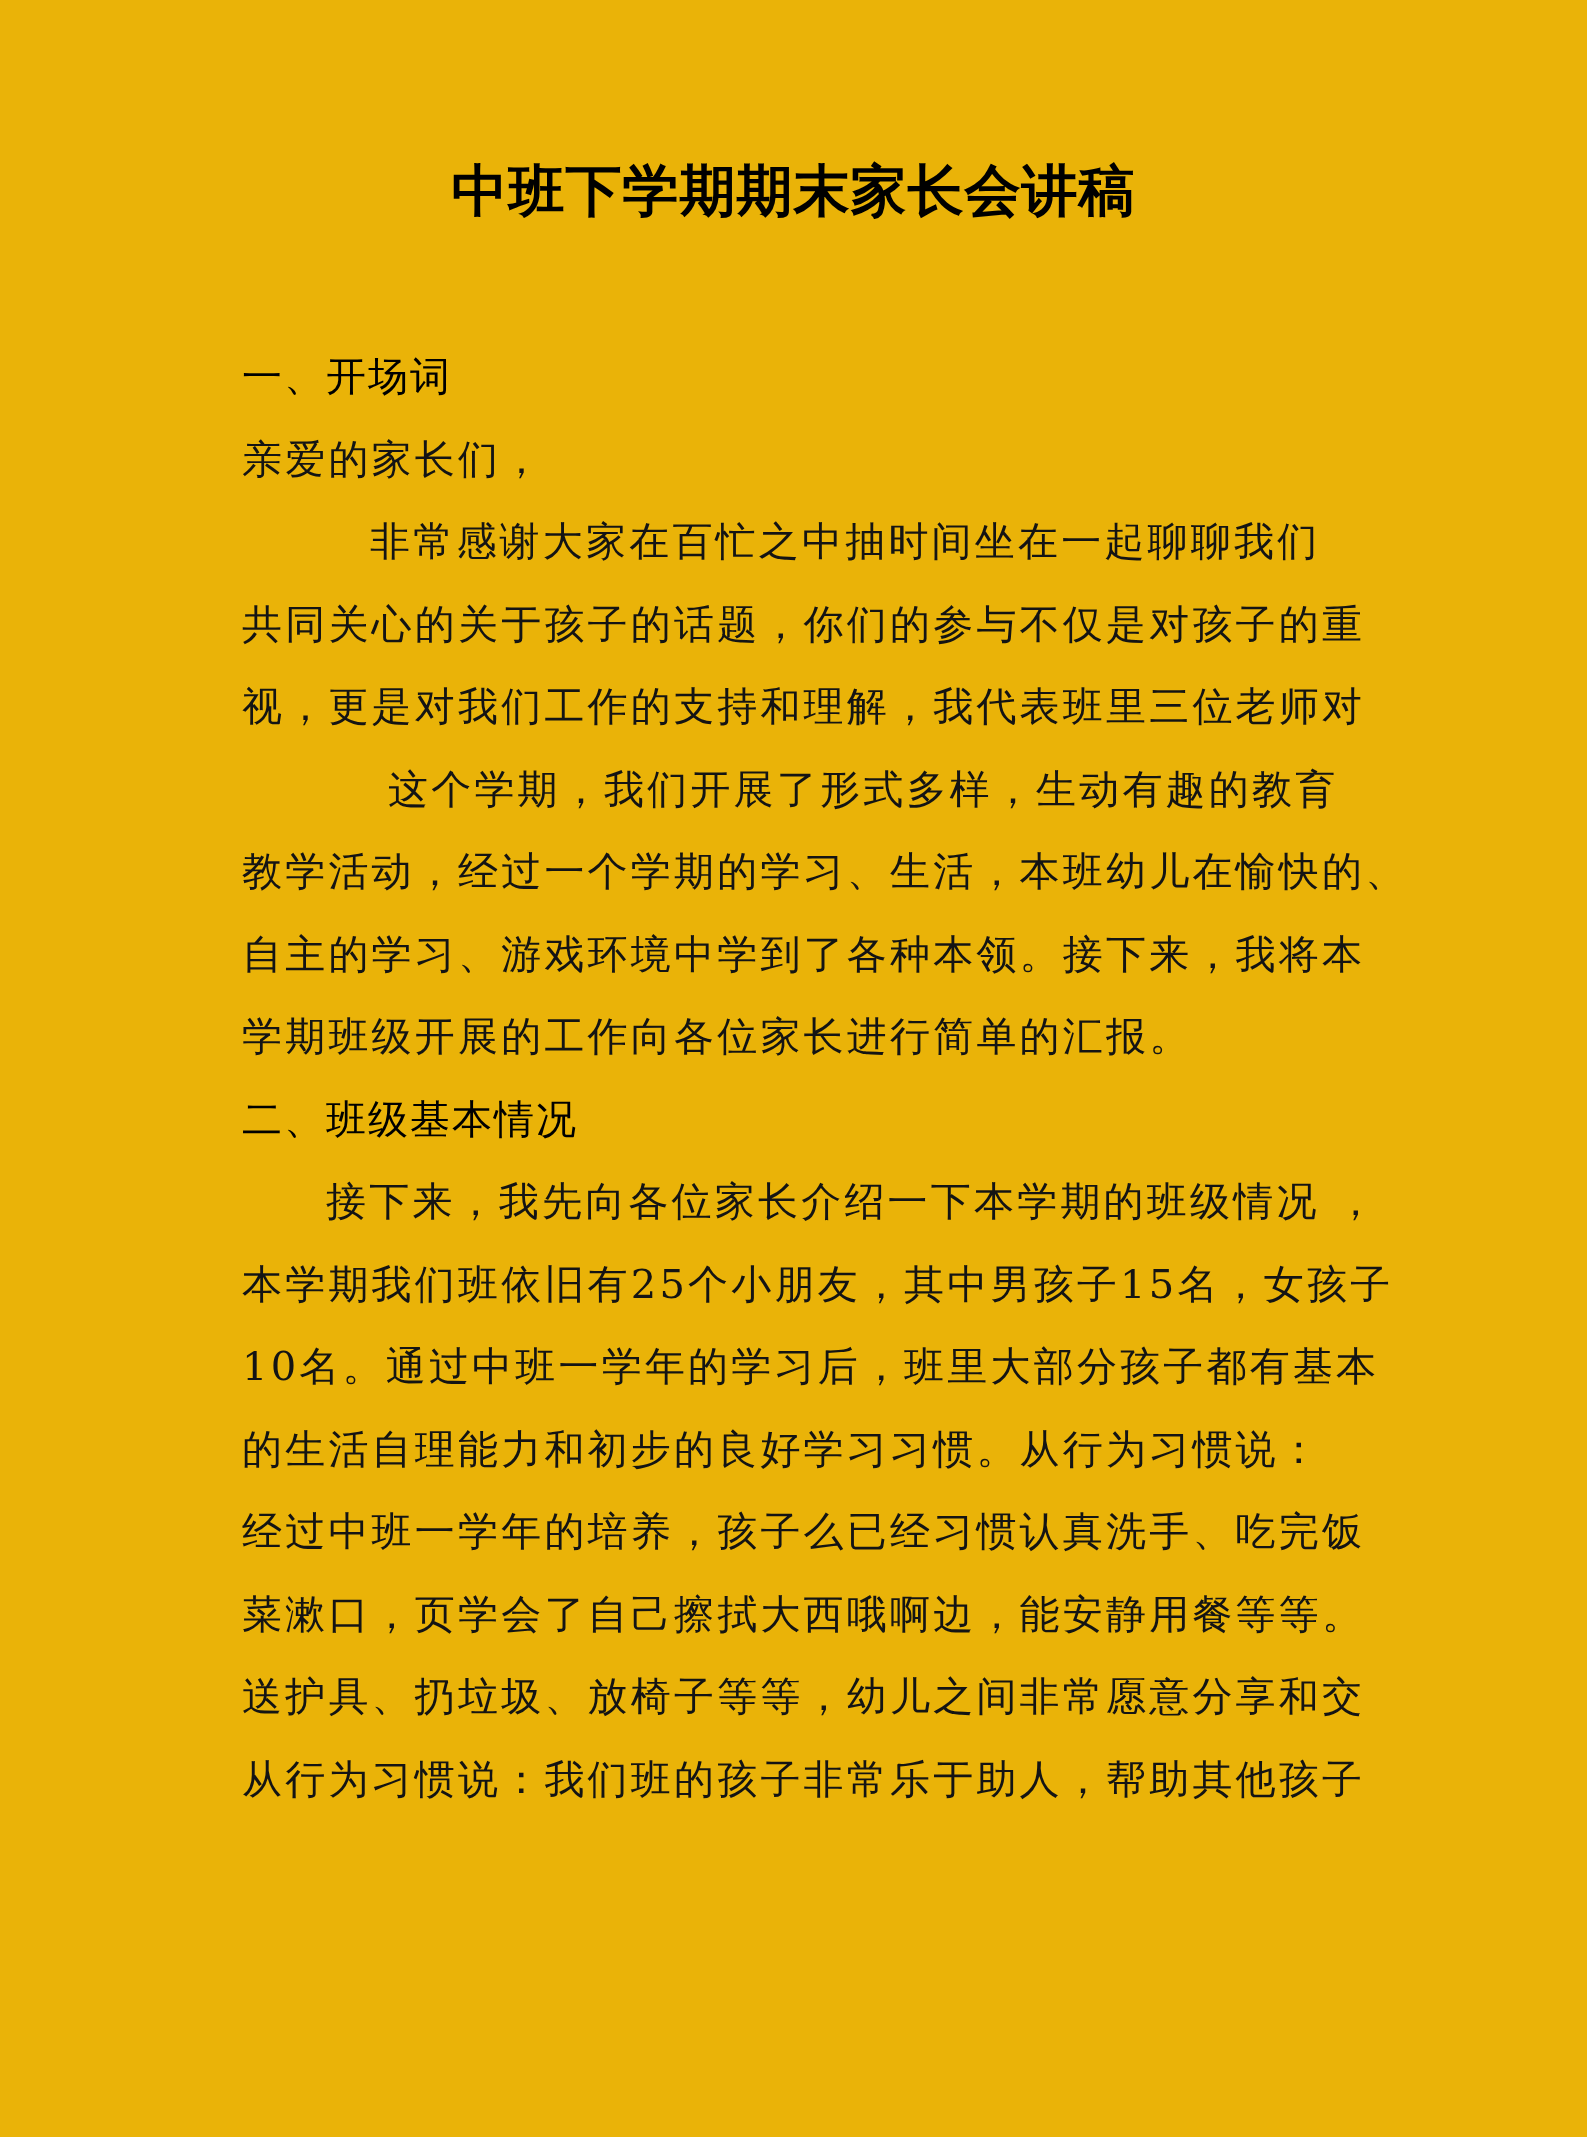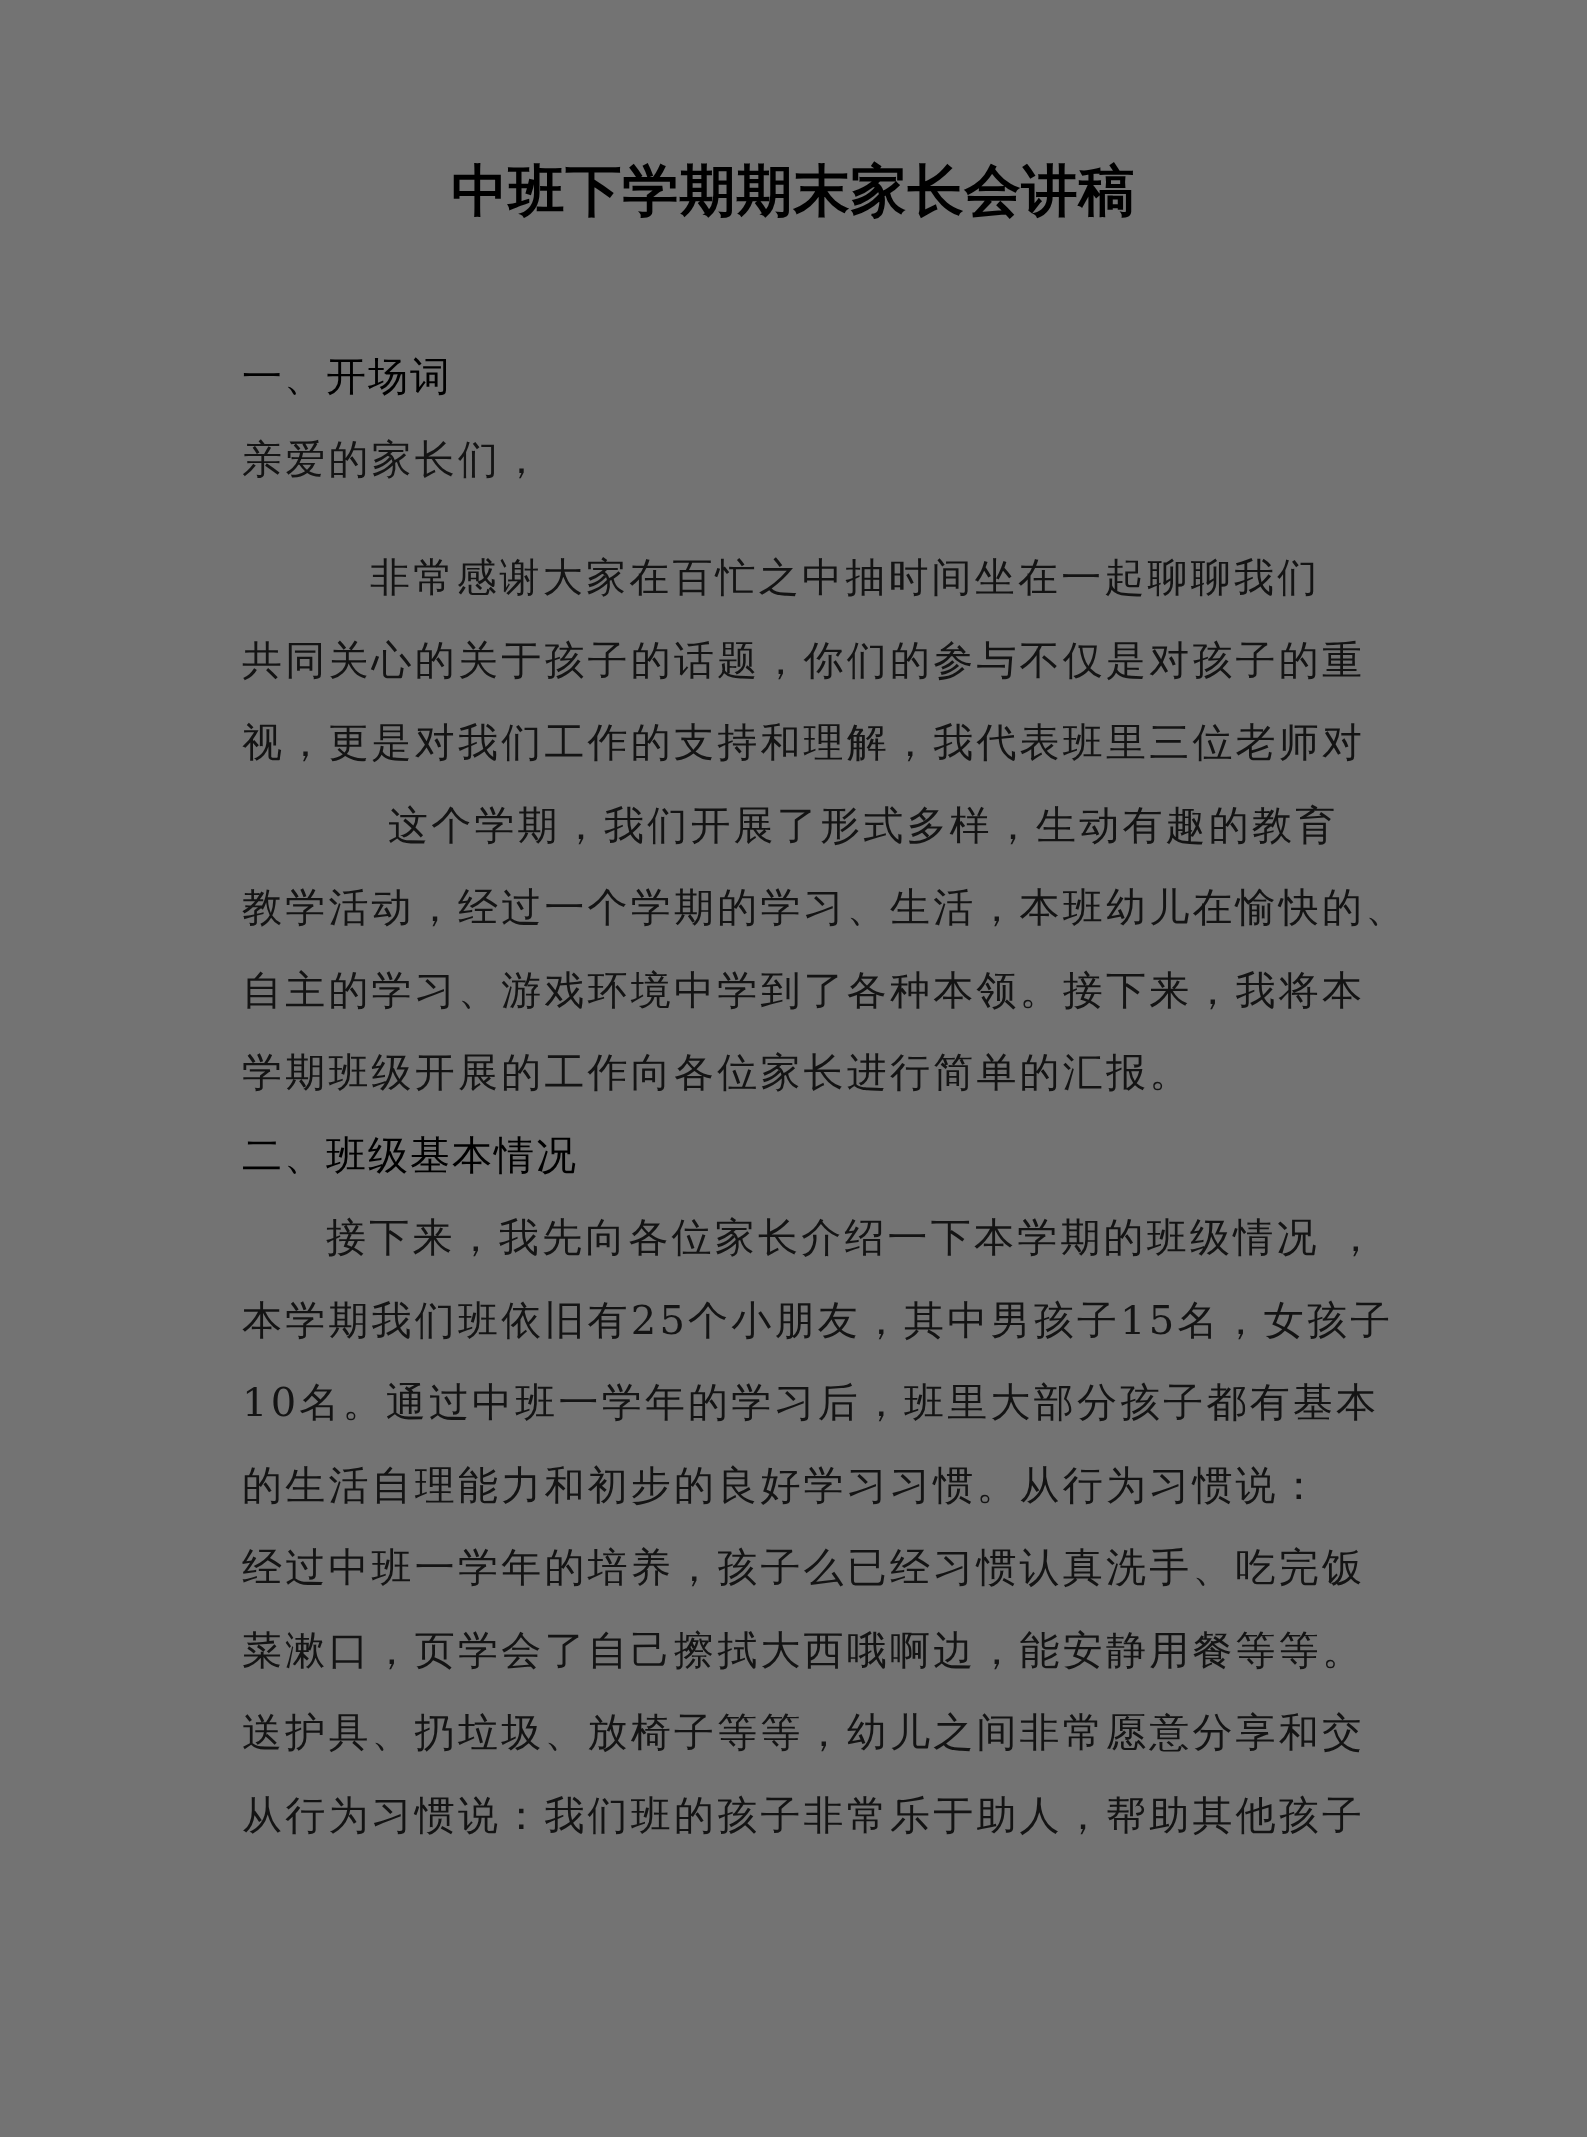--- a/index.html
+++ b/index.html
@@ -14,21 +14,21 @@
       overflow: hidden;
       color: #111111;
       font-family: "DejaVu Serif", "Liberation Serif", serif;
     }
     .page {
       position: absolute;
       left: 0;
       top: 0;
       width: 1587px;
       height: 2137px;
-      background: #737373;
+      background: #eab308;
     }
     .title {
       position: absolute;
       left: 0;
       top: 152px;
       width: 1587px;
       text-align: center;
       font-size: 56px;
       font-weight: bold;
       letter-spacing: 1px;
@@ -47,21 +47,21 @@
       line-height: 62px;
       white-space: nowrap;
       letter-spacing: 3.2px;
       color: #141414;
     }
     .heading {
       font-size: 40px;
       letter-spacing: 2px;
       color: #000000;
     }
-    .indent-1 { padding-left: 128px; margin-top: 36px; }
+    .indent-1 { padding-left: 128px; }
     .indent-2 { padding-left: 146px; }
     .indent-3 { padding-left: 84px; text-align: center; }
   </style>
 </head>
 <body>
 
 <div class="page">
   <div class="title">中班下学期期末家长会讲稿</div>
 
   <div class="content">

